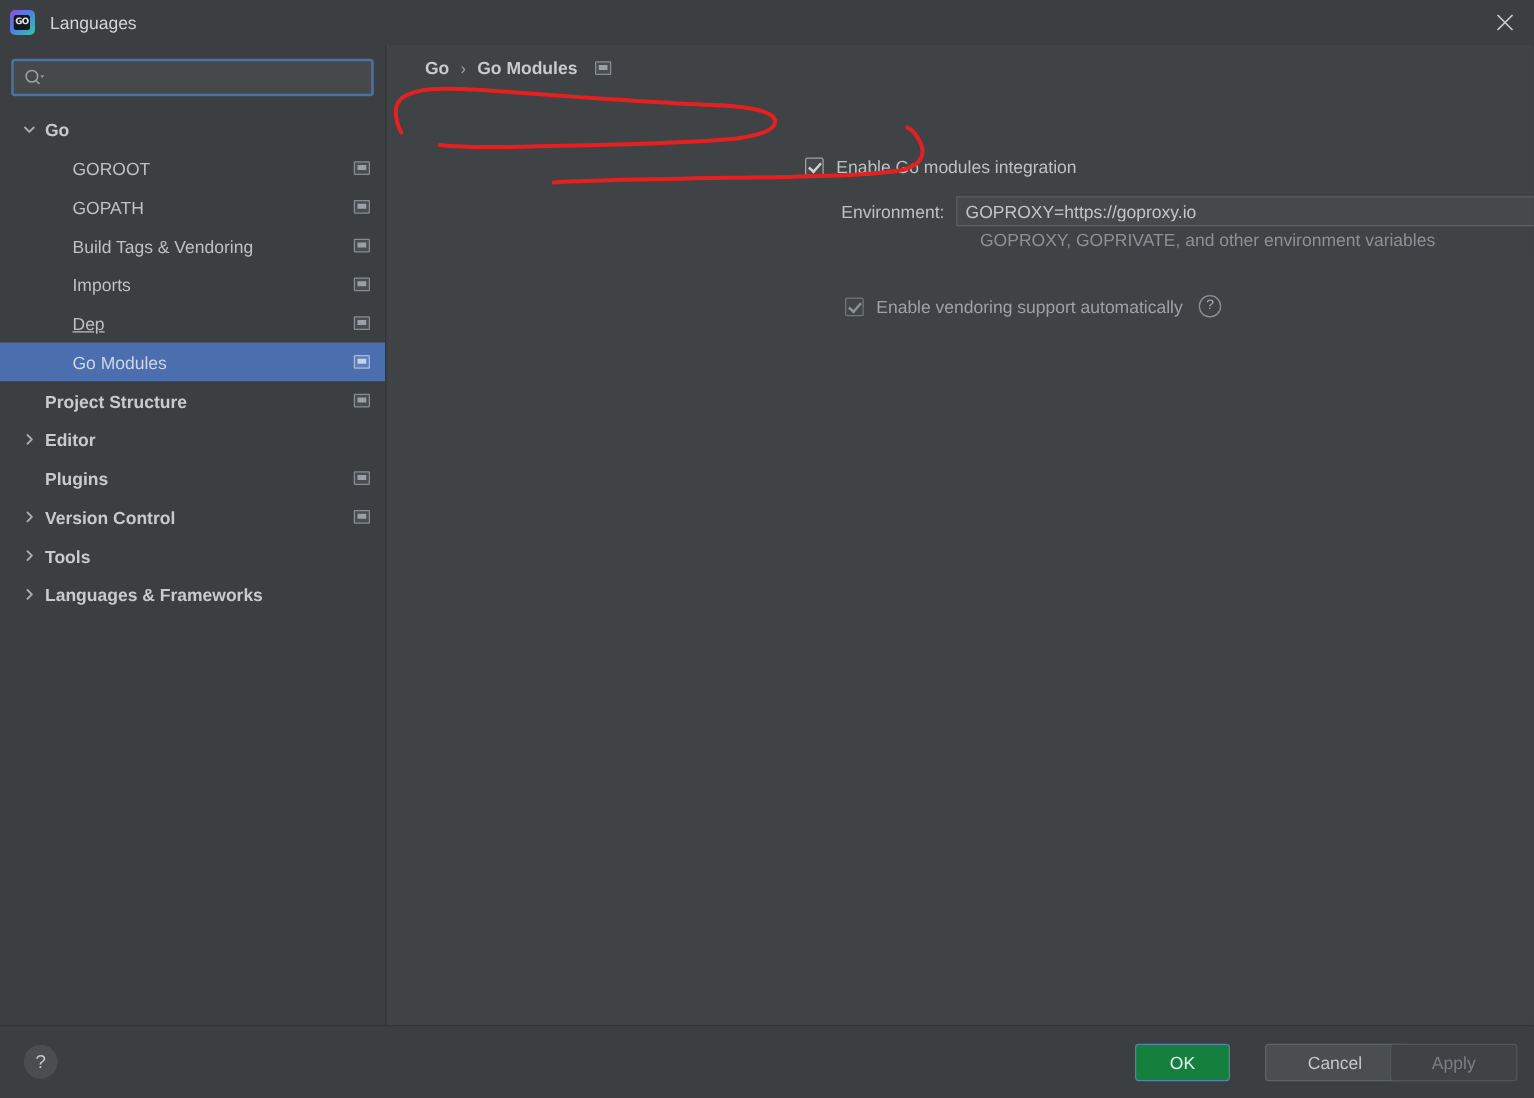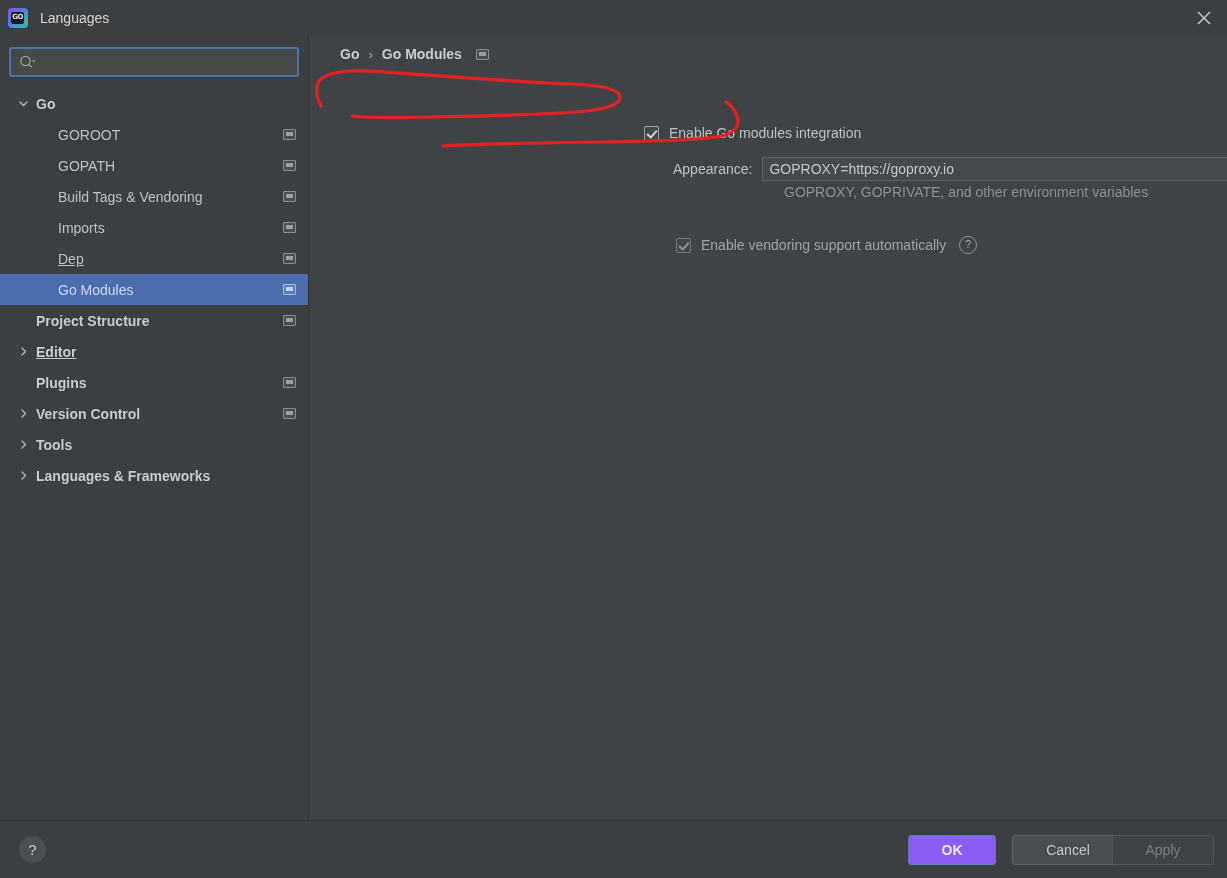--- a/index.html
+++ b/index.html
@@ -321,25 +321,25 @@
     box-sizing: border-box;
     border-radius: 3px;
     font-size: 14px;
     font-family: "Liberation Sans", sans-serif;
     display: flex;
     align-items: center;
     justify-content: center;
     cursor: pointer;
   }
   #ok-btn {
-    left: 908px; width: 88px;
-    background: #8b5cf6;
+    left: 908px; width: 76px;
+    background: #15803d;
     border: 1px solid #5681b0;
     color: #eaeef2;
-    font-weight: bold;
+    font-weight: normal;
   }
   #cancel-btn {
     left: 1012px; width: 112px;
     background: #4a4e50;
     border: 1px solid #5e6365;
     color: #c4c7ca;
   }
   #apply-btn {
     left: 1112px; width: 102px;
     background: #3f4346;
@@ -421,21 +421,21 @@
         <div class="tree-row bold">
           <span class="row-label" style="margin-left: 36px;">Project Structure</span>
           <span class="setting-badge"></span>
         </div>
         <div class="tree-row bold">
           <span class="twisty" style="left: 16px;">
             <svg width="11" height="11" viewBox="0 0 11 11">
               <polyline points="4,2 7.5,5.5 4,9" fill="none" stroke="currentColor" stroke-width="1.5" stroke-linecap="round" stroke-linejoin="round"></polyline>
             </svg>
           </span>
-          <span class="row-label" style="margin-left: 36px; text-decoration: underline;">Editor</span>
+          <span class="row-label" style="margin-left: 36px;">Editor</span>
         </div>
         <div class="tree-row bold">
           <span class="row-label" style="margin-left: 36px;">Plugins</span>
           <span class="setting-badge"></span>
         </div>
         <div class="tree-row bold">
           <span class="twisty" style="left: 16px;">
             <svg width="11" height="11" viewBox="0 0 11 11">
               <polyline points="4,2 7.5,5.5 4,9" fill="none" stroke="currentColor" stroke-width="1.5" stroke-linecap="round" stroke-linejoin="round"></polyline>
             </svg>
@@ -470,21 +470,21 @@
       <span>Go Modules</span>
       <span class="bc-badge"></span>
     </div>
 
     <div class="checkbox-row" id="enable-row" style="left:334px; top:89px;">
       <span class="cb checked"></span>
       <span class="cb-label">Enable Go modules integration</span>
     </div>
 
     <div id="env-row">
-      <span id="env-label">Appearance:</span>
+      <span id="env-label">Environment:</span>
       <span id="env-field-wrap">
         <input id="env-input" type="text" value="GOPROXY=https://goproxy.io" style="">
 
       </span>
     </div>
 
     <div id="env-hint">GOPROXY, GOPRIVATE, and other environment variables</div>
 
     <div class="checkbox-row" id="vendor-row">
       <span class="cb checked disabled"></span>

